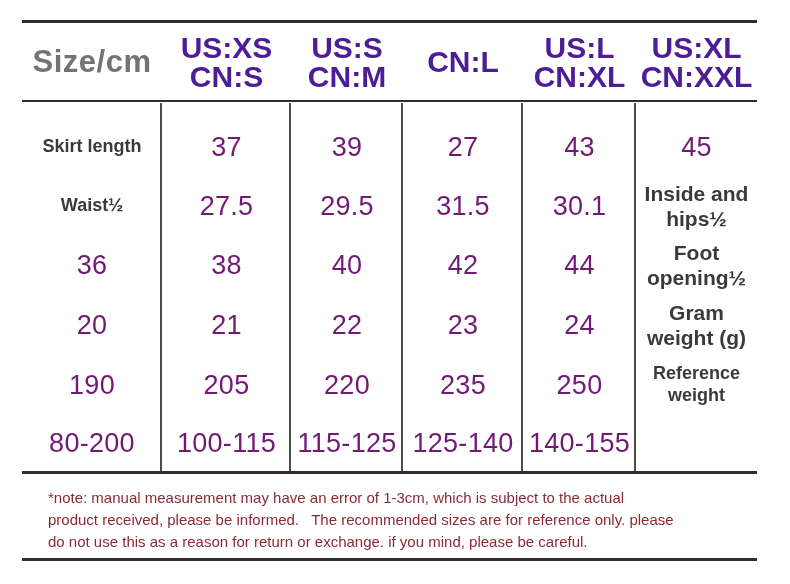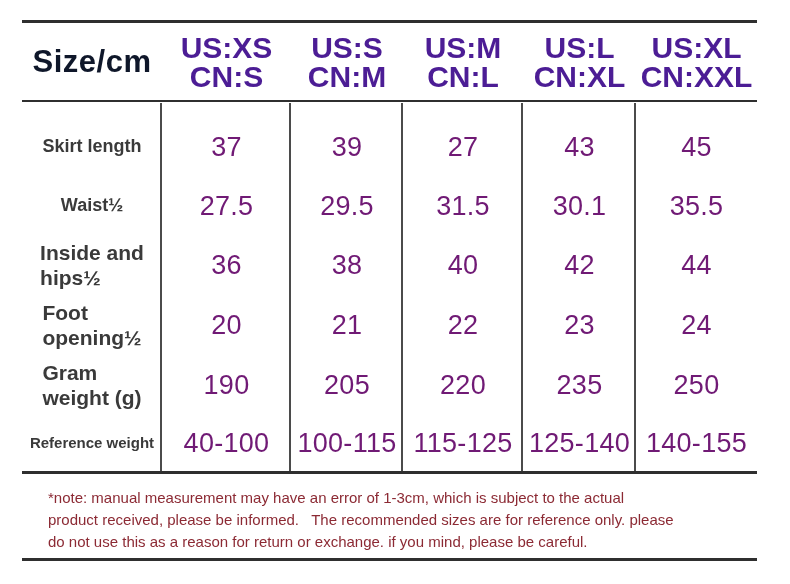--- a/index.html
+++ b/index.html
@@ -22,47 +22,48 @@
   .hline.notebot  { top: 558px; height: 3px; }
 
   
   .header-grid {
     position: absolute; left: 22px; top: 23px; width: 735px; height: 77px;
     display: grid;
     grid-template-columns: 140px 129px 112px 120px 113px 121px;
     align-items: center;
   }
   .corner {
-    font-size: 31px; font-weight: 700; color: #0f172a;
+    font-size: 31px; font-weight: 700; color: #737373;
     text-align: center; letter-spacing: 0.5px;
   }
   .colhead {
     text-align: center; color: #4c1d95; font-weight: 700;
     font-size: 30px; line-height: 29px;
   }
 
   
   .body-grid {
     position: absolute; left: 22px; top: 102px; width: 735px; height: 369px;
     display: grid;
     grid-template-columns: 140px 129px 112px 120px 113px 121px;
     grid-template-rows: 60px 58px 60px 60px 60px 56px;
     padding-top: 15px;
   }
   .cell {
     display: flex; align-items: center; justify-content: center;
+    text-align: center;
   }
   .rowlabel {
     font-weight: 700; color: #3a3a3a;
     white-space: pre-line; line-height: 1.2;
   }
   .row-0 .rowlabel { font-size: 18px; }
   .row-1 .rowlabel { font-size: 18px; }
   .row-2 .rowlabel, .row-3 .rowlabel, .row-4 .rowlabel { font-size: 21px; }
-  .row-5 .rowlabel { font-size: 15px; }
+  .row-5 .rowlabel { font-size: 18px; }
   .val { font-size: 27px; font-weight: 400; color: #701a75; letter-spacing: 0.3px; }
 
   
   .vline {
     position: absolute; top: 103px; height: 368px; width: 2px;
     background: #4b4b4b;
   }
 
   
   .note {
@@ -86,21 +87,20 @@
 
   <div class="colhead">
         <div class="">US:XS</div>
         <div class="">CN:S</div>
       </div>
       <div class="colhead">
         <div class="">US:S</div>
         <div class="">CN:M</div>
       </div>
       <div class="colhead">
-        <div class="">US:M</div>
         <div class="">CN:L</div>
       </div>
       <div class="colhead">
         <div class="">US:L</div>
         <div class="">CN:XL</div>
       </div>
       <div class="colhead">
         <div class="">US:XL</div>
         <div class="">CN:XXL</div>
       </div>
@@ -140,23 +140,20 @@
       </div>
       <div class="cell row-1">
         <div class="val">29.5</div>
       </div>
       <div class="cell row-1">
         <div class="val">31.5</div>
       </div>
       <div class="cell row-1">
         <div class="val">30.1</div>
       </div>
-      <div class="cell row-1">
-        <div class="val">35.5</div>
-      </div>
       <div class="cell row-2">
         <span class="rowlabel">Inside and
 hips½</span>
       </div>
       <div class="cell row-2">
         <div class="val">36</div>
       </div>
       <div class="cell row-2">
         <div class="val">38</div>
       </div>
@@ -204,21 +201,21 @@
       <div class="cell row-4">
         <div class="val">235</div>
       </div>
       <div class="cell row-4">
         <div class="val">250</div>
       </div>
       <div class="cell row-5">
         <span class="rowlabel">Reference weight</span>
       </div>
       <div class="cell row-5">
-        <div class="val">40-100</div>
+        <div class="val">80-200</div>
       </div>
       <div class="cell row-5">
         <div class="val">100-115</div>
       </div>
       <div class="cell row-5">
         <div class="val">115-125</div>
       </div>
       <div class="cell row-5">
         <div class="val">125-140</div>
       </div>

